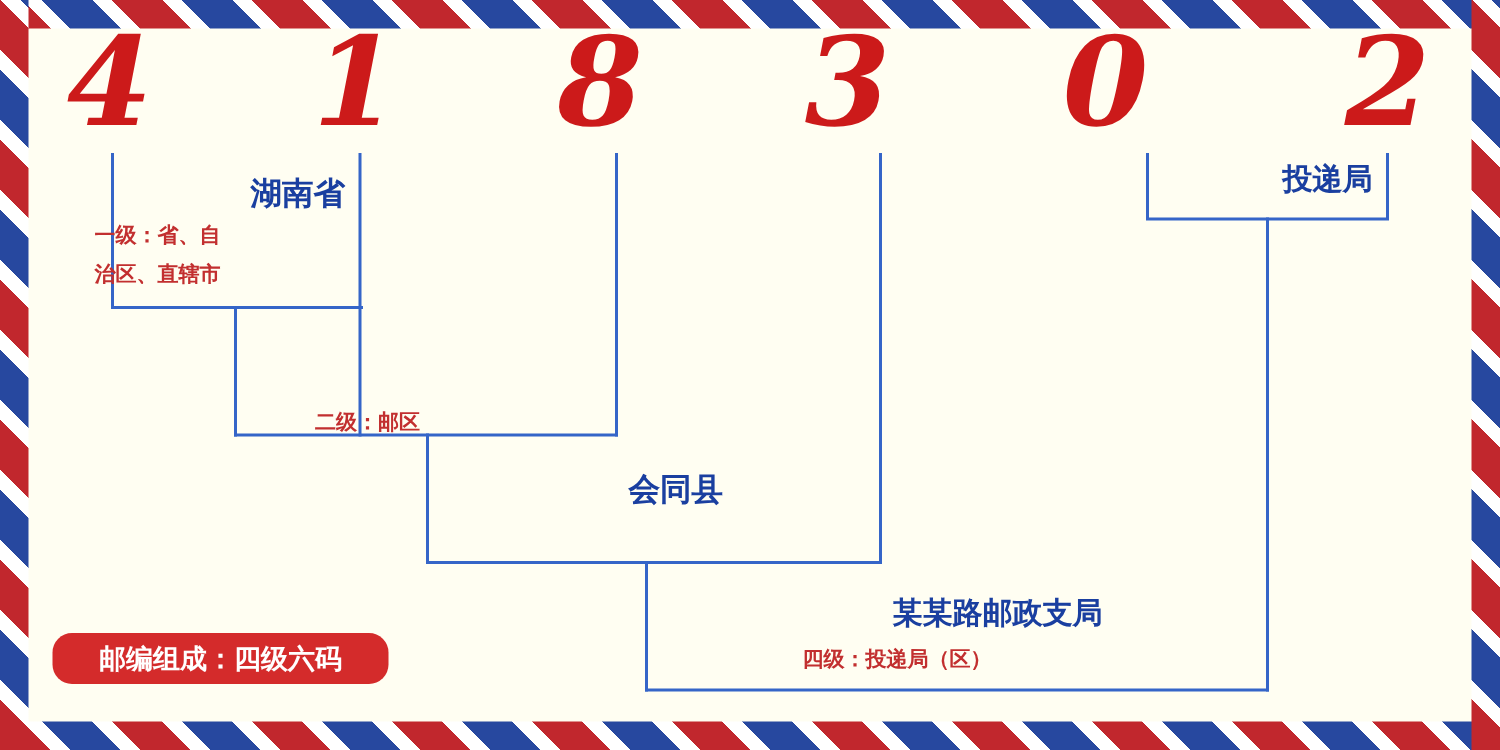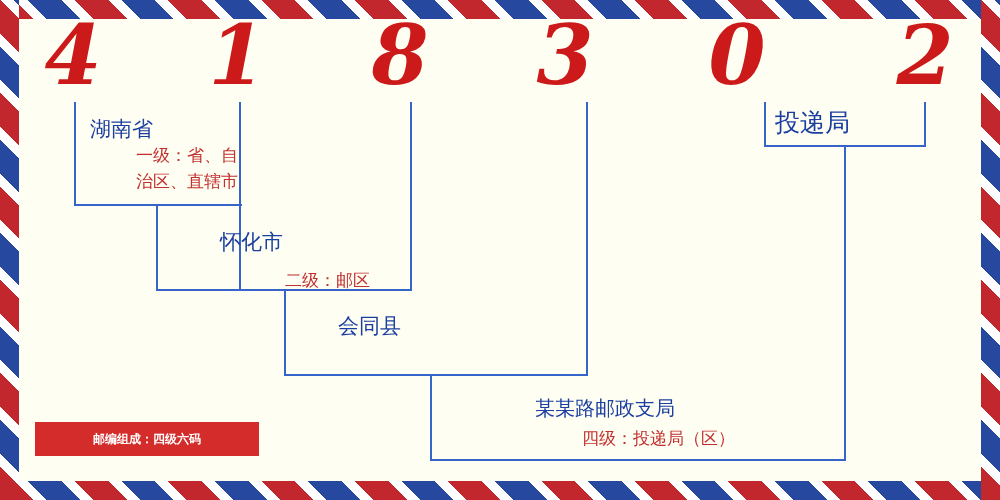--- a/index.html
+++ b/index.html
@@ -35,46 +35,46 @@
     font-family: "DejaVu Serif", serif;
     font-style: italic;
     font-weight: 700;
     font-size: 82px;
     line-height: 94px;
     color: var(--digit-red, #cc1a1a);
   }
   .line { position: absolute; background: var(--line-blue, #3565c8); }
   .lvl-name {
     position: absolute;
-    text-align: left;
-    font-weight: 400;
+    text-align: right;
+    font-weight: 700;
     font-size: 21px;
     color: var(--label-blue, #1a3fa0);
   }
   .lvl-desc {
     position: absolute;
-    text-align: right;
-    font-weight: 400;
-    font-size: 17px;
+    text-align: left;
+    font-weight: 700;
+    font-size: 14px;
     line-height: 26px;
     color: var(--desc-red, #c22f2f);
   }
   .badge {
     position: absolute;
     left: 35px;
     top: 422px;
     width: 224px;
     height: 34px;
     background: var(--badge-bg, #d42b2b);
     color: #ffffff;
     font-weight: 700;
-    font-size: 12px;
+    font-size: 18px;
     line-height: 34px;
     text-align: center;
-    border-radius: 0;
+    border-radius: 13px;
   }
 </style>
 </head>
 <body>
 
 <div class="canvas">
 
   <div class="edge top"></div>
   <div class="edge bottom"></div>
   <div class="edge left"></div>
@@ -106,25 +106,24 @@
   <div class="line" style="left:924px; top:102px; width:2px;  height:44px"></div>
   <div class="line" style="left:764px; top:145px; width:162px; height:2px"></div>
   <div class="line" style="left:844px; top:145px; width:2px;  height:316px"></div>
 
   <div class="lvl-name" style="left:90px; top:115px; width:140px">湖南省</div>
   <div class="lvl-desc" style="left:63px; top:143px; width:175px">
     <div>一级：省、自</div>
     <div>治区、直辖市</div>
   </div>
 
-  <div class="lvl-name" style="left:220px; top:228px; width:140px">怀化市</div>
   <div class="lvl-desc" style="left:210px; top:268px; width:160px">二级：邮区</div>
 
   <div class="lvl-name" style="left:338px; top:312px; width:144px">会同县</div>
 
   <div class="lvl-name" style="left:535px; top:395px; width:200px; font-size:20px">某某路邮政支局</div>
   <div class="lvl-desc" style="left:535px; top:426px; width:200px">四级：投递局（区）</div>
 
-  <div class="lvl-name" style="left:775px; top:106px; width:140px; font-size:25px">投递局</div>
+  <div class="lvl-name" style="left:775px; top:106px; width:140px; font-size:20px">投递局</div>
 
   <div class="badge">邮编组成：四级六码</div>
 
 </div>
 
 </body></html>

